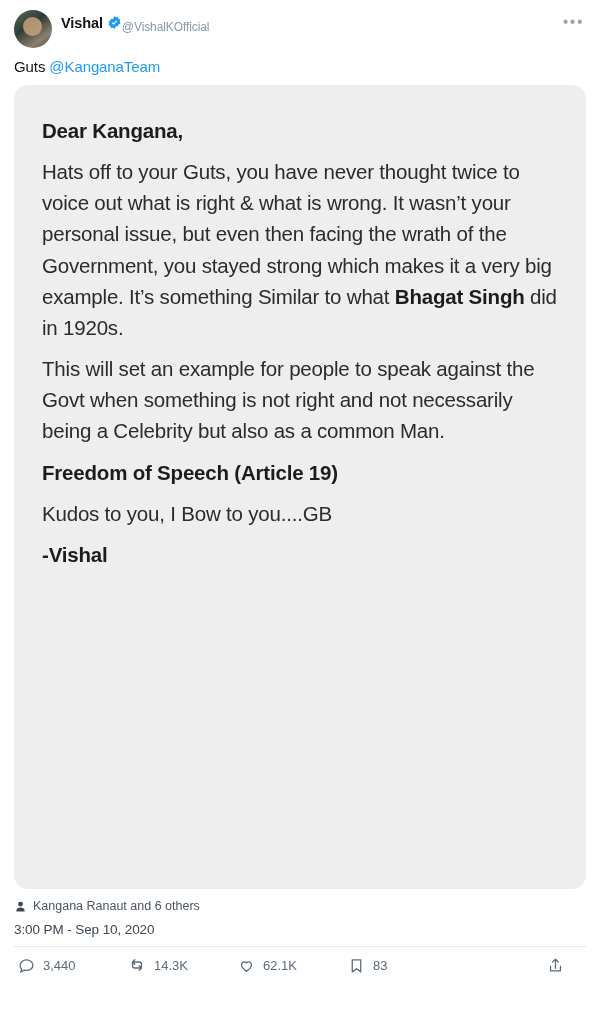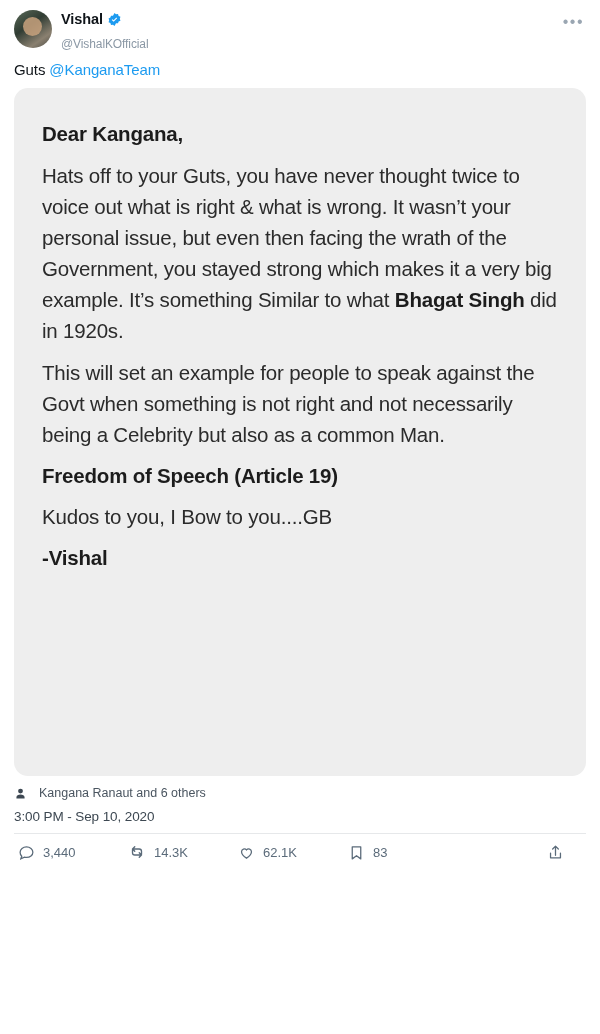--- a/index.html
+++ b/index.html
@@ -36,21 +36,21 @@
     content: "";
     position: absolute;
     left: 9px; top: 7px;
     width: 19px; height: 19px;
     border-radius: 50%;
     background: #c8a27e;
     opacity: .85;
   }
   .names {
     display: flex;
-    flex-direction: column;
+    flex-direction: row;
     justify-content: center;
     padding-top: 1px;
     line-height: 1.15;
   }
   .name-row {
     display: flex;
     align-items: center;
     gap: 4px;
   }
   .display-name {
@@ -88,37 +88,37 @@
   }
   .mention {
     color: #1d9bf0;
     margin-top: 28px;
   }
   .card {
     margin: 10px 0 0 0;
     background: #eeeeee;
     border-radius: 14px;
     padding: 30px 28px 34px 28px;
-    height: 688px;
+    height: 804px;
   }
   .card p {
     font-size: 20.5px;
     line-height: 1.52;
     color: #2b2b2b;
     letter-spacing: -0.2px;
   }
   .card p + p {
     margin-top: 10px;
   }
   .card .b { font-weight: bold; color: #1c1c1c; }
   .card .strongline { font-weight: bold; color: #1c1c1c; }
   .tagged {
     display: flex;
     align-items: center;
-    gap: 12px;
+    gap: 6px;
     margin-top: 10px;
     font-size: 12.5px;
     color: #4a5560;
   }
   .tagged svg { display: block; }
   .timestamp {
     margin-top: 9px;
     font-size: 13.5px;
     color: #3d4852;
     letter-spacing: -0.1px;

